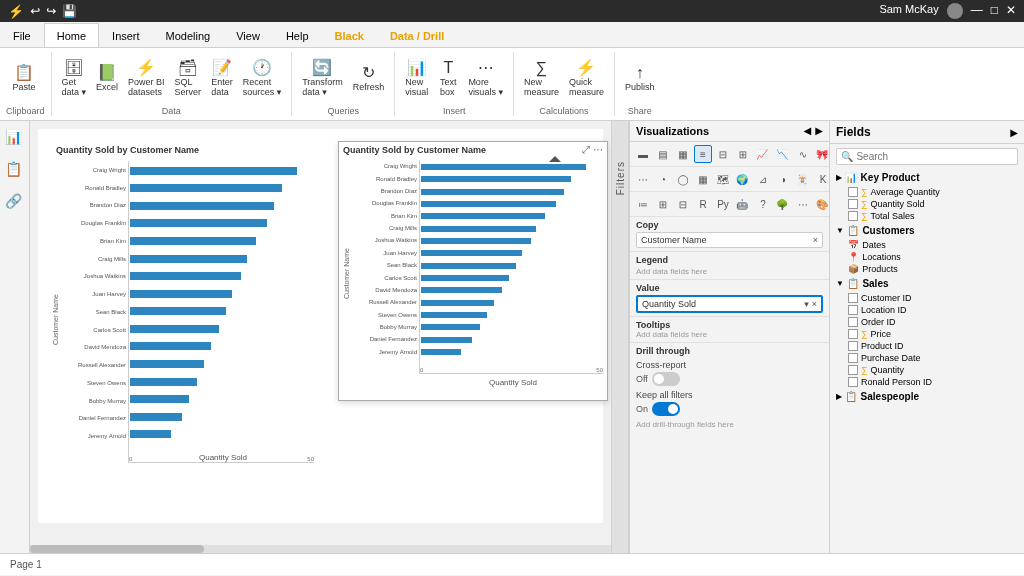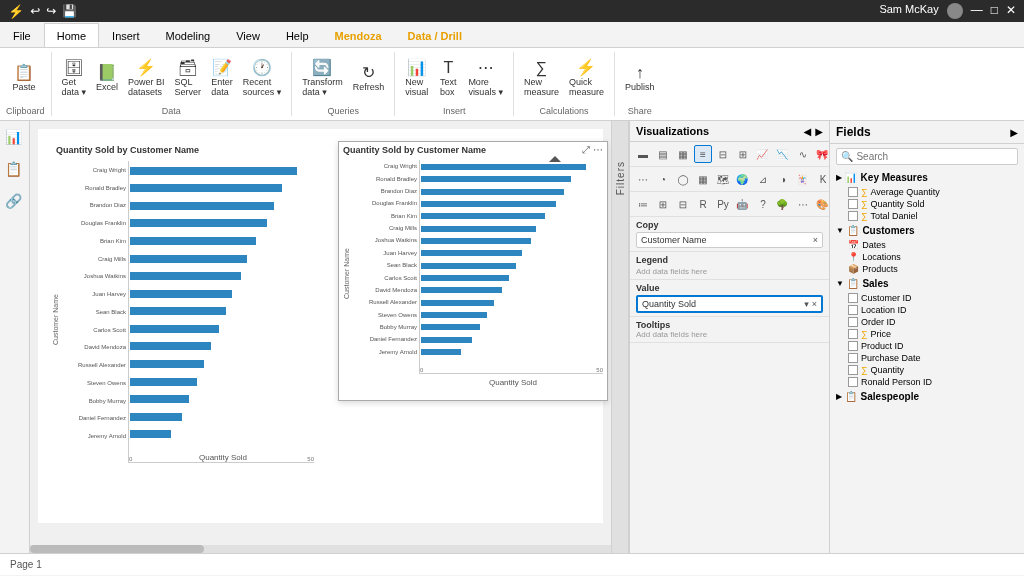--- a/index.html
+++ b/index.html
@@ -184,21 +184,21 @@
 </div>
 
 <div class="ribbon">
   <div class="ribbon-tabs">
     <div class="ribbon-tab">File</div>
     <div class="ribbon-tab active">Home</div>
     <div class="ribbon-tab">Insert</div>
     <div class="ribbon-tab">Modeling</div>
     <div class="ribbon-tab">View</div>
     <div class="ribbon-tab">Help</div>
-    <div class="ribbon-tab highlighted">Mendoza</div>
+    <div class="ribbon-tab highlighted">Black</div>
     <div class="ribbon-tab highlighted">Data / Drill</div>
   </div>
   <div class="ribbon-content">
 
     <div class="ribbon-group">
       <div class="ribbon-group-buttons">
         <div class="ribbon-btn ribbon-btn-large">
           <div class="ribbon-btn-icon">📋</div>
           <div>Paste</div>
         </div>
@@ -417,21 +417,21 @@
     <div style="position:absolute; bottom:0; left:0; right:0; height:8px; background:#e0e0e0;">
       <div style="width:30%; height:100%; background:#bbb; border-radius:4px;"></div>
     </div>
   </div>
 
   <div style="width:18px; background:#e0e0e0; border-left:1px solid #d0d0d0; border-right:1px solid #d0d0d0; display:flex; flex-direction:column; align-items:center; padding-top:40px;">
     <div style="writing-mode:vertical-rl; transform:rotate(180deg); font-size:10px; color:#555; letter-spacing:1px;">Filters</div>
   </div>
 
   <div style="width:200px; background:#f3f3f3; border-left:1px solid #d0d0d0; display:flex; flex-direction:column; font-size:11px; overflow:hidden;">
-    <div style="display:flex; align-items:flex-end; justify-content:space-between; padding:4px 6px; border-bottom:1px solid #d0d0d0;">
+    <div style="display:flex; align-items:flex-start; justify-content:space-between; padding:4px 6px; border-bottom:1px solid #d0d0d0;">
       <span style="font-weight:600; font-size:11px;">Visualizations</span>
       <div style="display:flex; gap:4px;">
         <span style="cursor:pointer;font-size:10px;">◀</span>
         <span style="cursor:pointer;font-size:10px;">▶</span>
       </div>
     </div>
 
     <div style="display:grid; grid-template-columns:repeat(10,18px); gap:2px; padding:3px 4px; border-bottom:1px solid #e0e0e0;">
       <div class="viz-icon">▬</div>
       <div class="viz-icon">▤</div>
@@ -493,54 +493,72 @@
           <span style="cursor:pointer;color:#555;">×</span>
         </div>
       </div>
     </div>
 
     <div style="padding:3px 6px; border-bottom:1px solid #e0e0e0;">
       <div style="font-size:9px; font-weight:600; color:#333; margin-bottom:0;">Tooltips</div>
       <div style="font-size:8px; color:#999;">Add data fields here</div>
     </div>
 
+    <div style="padding:3px 6px;">
+      <div style="font-size:9px; font-weight:600; color:#333; margin-bottom:4px;">Drill through</div>
+      <div style="font-size:9px; color:#444; margin-bottom:2px;">Cross-report</div>
+      <div style="display:flex; align-items:center; gap:4px; margin-bottom:4px;">
+        <span style="font-size:9px; color:#555;">Off</span>
+        <div class="toggle-track off" style="position:relative;">
+          <div class="toggle-thumb off"></div>
+        </div>
+      </div>
+      <div style="font-size:9px; color:#444; margin-bottom:2px;">Keep all filters</div>
+      <div style="display:flex; align-items:center; gap:4px; margin-bottom:4px;">
+        <span style="font-size:9px; color:#555;">On</span>
+        <div class="toggle-track on" style="position:relative;">
+          <div class="toggle-thumb on"></div>
+        </div>
+      </div>
+      <div style="font-size:8px; color:#999;">Add drill-through fields here</div>
+    </div>
   </div>
 
   <div style="width:195px; background:#f3f3f3; border-left:1px solid #d0d0d0; display:flex; flex-direction:column; font-size:11px; overflow:hidden;">
     <div style="display:flex; align-items:center; justify-content:space-between; padding:4px 6px; border-bottom:1px solid #d0d0d0;">
       <span style="font-weight:600; font-size:12px;">Fields</span>
       <span style="cursor:pointer;font-size:10px;">▶</span>
     </div>
 
     <div style="margin:4px 6px; display:flex; align-items:center; border:1px solid #ccc; background:#fff; border-radius:2px; padding:2px 4px;">
       <span style="font-size:10px;color:#888;margin-right:3px;">🔍</span>
       <input type="text" placeholder="Search" style="border: none; outline: none; font-size: 10px; flex: 1 1 0%; background: transparent;">
     </div>
 
     <div style="flex:1; overflow-y:auto;">
 
       <div style="display:flex; align-items:center; padding:3px 6px; cursor:pointer; gap:3px; font-size:10px;">
         <span style="font-size:8px;">▶</span>
         <span style="color:#f0a500;font-size:10px;">📊</span>
-        <span style="font-weight:600;">Key Measures</span>
+        <span style="font-weight:600;">Key Product</span>
       </div>
       <div style="padding:1px 6px 1px 18px; display:flex; align-items:center; gap:3px; font-size:9px; cursor:pointer;">
         <div style="width:10px;height:10px;border:1px solid #999;display:inline-flex;align-items:center;justify-content:center;font-size:8px;background:#fff;"></div>
         <span style="color:#f0a500;">∑</span>
         <span>Average Quantity</span>
       </div>
       <div style="padding:1px 6px 1px 18px; display:flex; align-items:center; gap:3px; font-size:9px; cursor:pointer;">
         <div style="width:10px;height:10px;border:1px solid #999;display:inline-flex;align-items:center;justify-content:center;font-size:8px;background:#fff;"></div>
         <span style="color:#f0a500;">∑</span>
         <span>Quantity Sold</span>
       </div>
       <div style="padding:1px 6px 1px 18px; display:flex; align-items:center; gap:3px; font-size:9px; cursor:pointer;">
         <div style="width:10px;height:10px;border:1px solid #999;display:inline-flex;align-items:center;justify-content:center;font-size:8px;background:#fff;"></div>
         <span style="color:#f0a500;">∑</span>
-        <span>Total Daniel</span>
+        <span>Total Sales</span>
       </div>
 
       <div style="display:flex; align-items:center; padding:3px 6px; cursor:pointer; gap:3px; font-size:10px;">
         <span style="font-size:8px;">▼</span>
         <span style="color:#777;font-size:10px;">📋</span>
         <span style="font-weight:600;">Customers</span>
       </div>
       <div style="padding:1px 6px 1px 18px; display:flex; align-items:center; gap:3px; font-size:9px; cursor:pointer;">
         <span style="color:#999;font-size:9px;">📅</span>
         <span>Dates</span>

